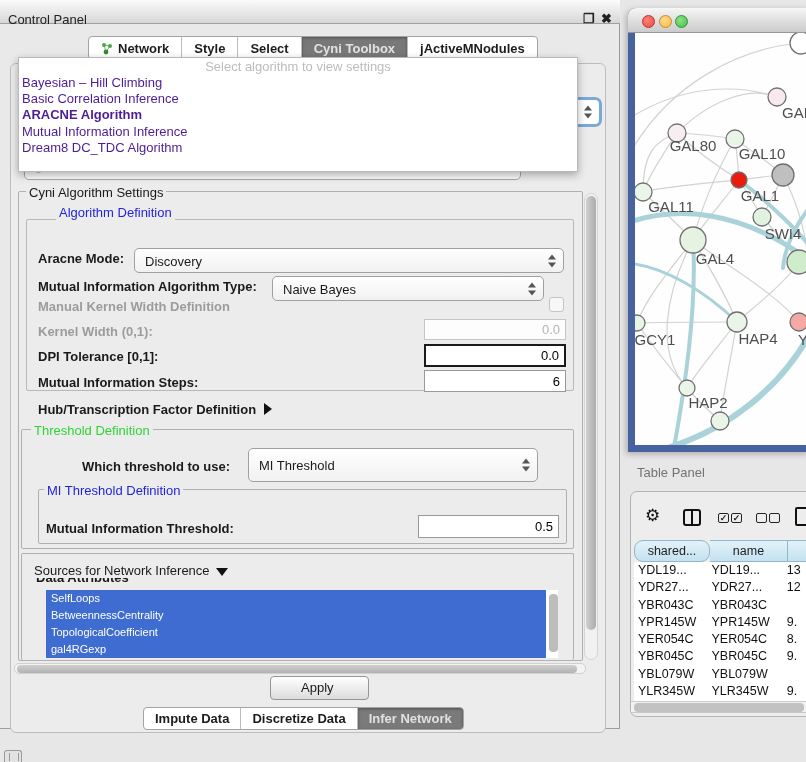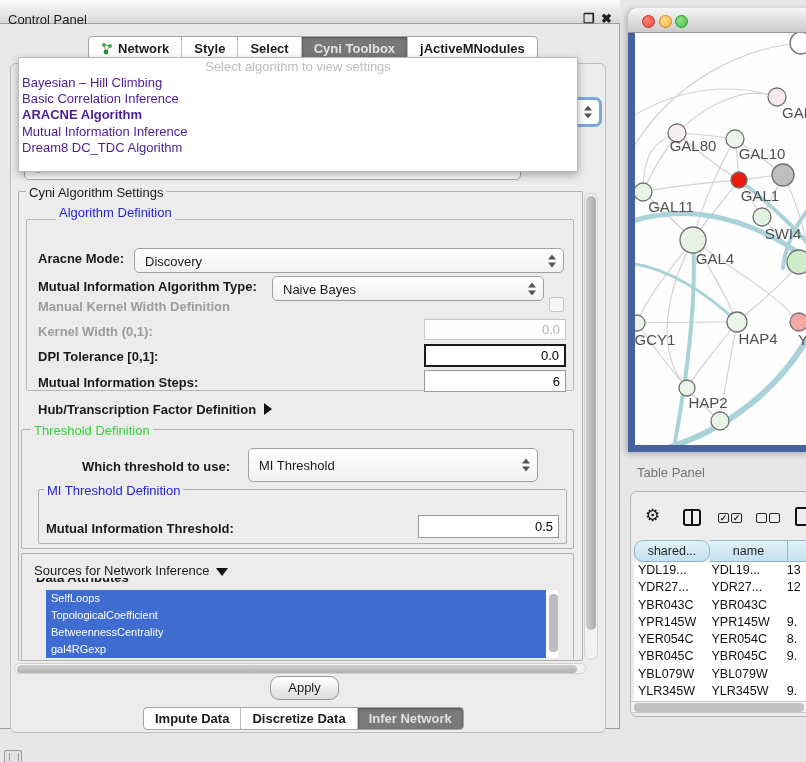--- a/index.html
+++ b/index.html
@@ -84,22 +84,22 @@
   
   #v-scroll{left:584px;top:193px;width:14px;height:467px;background:#f1f1f1;
     border:1px solid #d4d4d4;box-sizing:border-box;border-radius:7px;}
   #v-thumb{left:586px;top:196px;width:10px;height:434px;border-radius:5px;
     background:linear-gradient(90deg,#cfcfcf,#ababab);}
   #h-scroll{left:14px;top:663px;width:572px;height:11px;background:#f3f3f3;
     border:1px solid #d0d0d0;box-sizing:border-box;border-radius:5px;}
   #h-thumb{left:17px;top:664.5px;width:560px;height:8px;border-radius:4px;
     background:linear-gradient(#d0d0d0,#b2b2b2);}
 
-  #apply-btn{left:270px;top:676px;width:67px;height:22px;border:1px solid #969696;border-radius:9px;
-    background:linear-gradient(#ffffff,#dcdcdc);font-size:13px;text-align:center;line-height:21px;}
+  #apply-btn{left:270px;top:676px;width:67px;height:22px;border:1px solid #969696;border-radius:4px;
+    background:linear-gradient(#ffffff,#dcdcdc);font-size:13px;text-align:left;line-height:21px;padding-left:30px;}
 
   #bottom-tabs{left:143px;top:707px;height:21px;display:flex;background:#fff;
     border:1px solid #a3a3a3;border-radius:4px;overflow:hidden;}
   .btab{display:flex;align-items:center;padding:0 11px;font-size:13px;font-weight:bold;
     color:#1c1c1c;border-left:1px solid #bcbcbc;white-space:nowrap;}
   .btab:first-child{border-left:none;}
   .btab.sel{background:#7a7a7a;color:#e0e0e0;box-shadow:inset 0 1px 3px rgba(0,0,0,.35);}
 
   
   #net-frame{left:628px;top:8px;width:182px;height:444px;background:#46639f;
@@ -241,22 +241,22 @@
 <div class="abs flabel" style="left:46px;top:521px;">Mutual Information Threshold:</div>
 <input class="abs nfield" style="left: 418px; top: 515px; width: 141px; height: 23px;" readonly="" value="0.5">
 
 <div class="abs gbox" style="left:21px;top:553px;width:553px;height:107px;border-bottom:none;"></div>
 <div class="abs legend" style="left:31px;top:563px;">
   <span>Sources for Network Inference</span><span class="tri-down"></span>
 </div>
 <div class="abs flabel" style="left:36px;top:570px;">Data Attributes</div>
 <div class="abs" id="sources-list">
     <div class="src-item">SelfLoops</div>
+    <div class="src-item">BetweennessCentrality</div>
     <div class="src-item">TopologicalCoefficient</div>
-    <div class="src-item">BetweennessCentrality</div>
     <div class="src-item">gal4RGexp</div>
   </div>
 <div class="abs" id="src-thumb"></div>
 
 <div class="abs" id="v-scroll"></div>
 <div class="abs" id="v-thumb"></div>
 <div class="abs" id="h-scroll"></div>
 <div class="abs" id="h-thumb"></div>
 
 <div class="abs" id="apply-btn">Apply</div>

